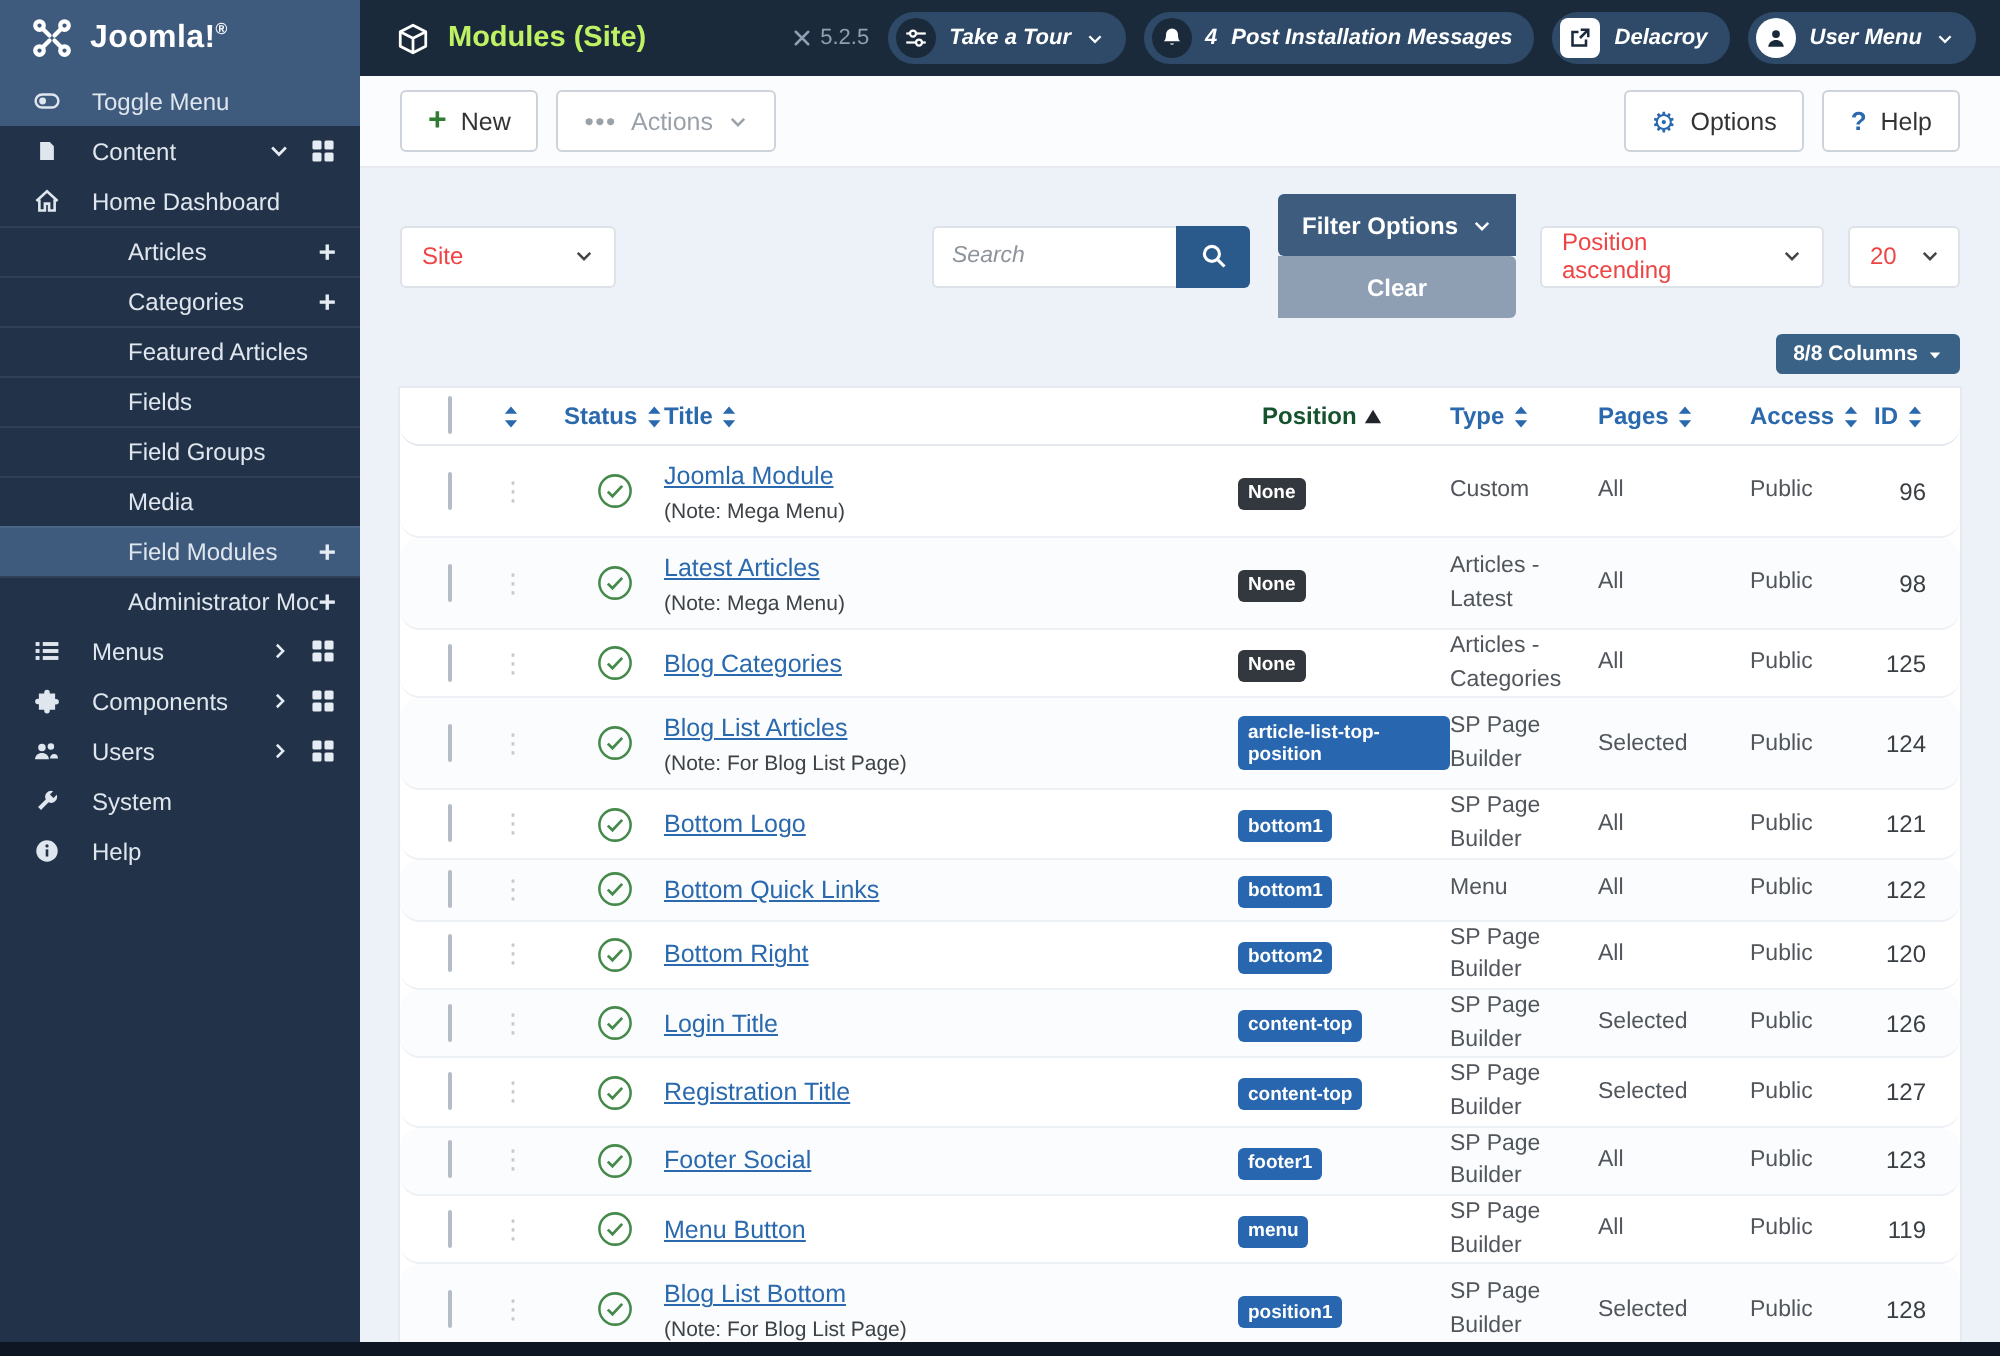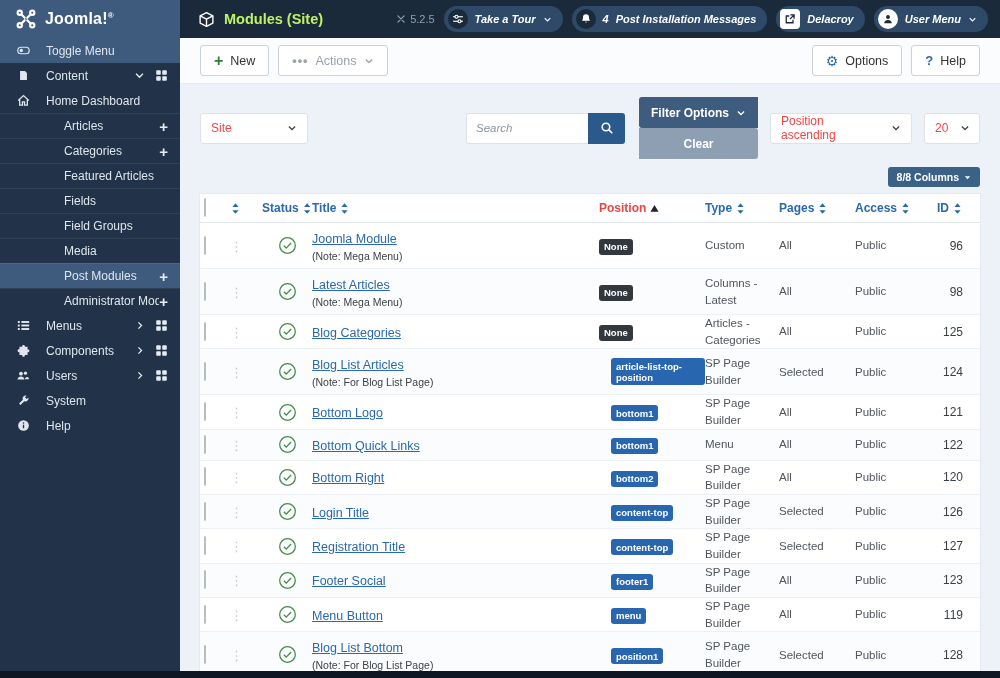--- a/index.html
+++ b/index.html
@@ -79,39 +79,39 @@
     border-radius:0 3px 3px 0; font-size:12px; padding:0 11px; cursor:pointer; font-family:inherit; }
 
   .columns-row { display:flex; justify-content:flex-end; padding:8px 20px 6px 20px; }
   .columns-btn { background:#3a6186; color:#fff; border:none; border-radius:3px;
     font-size:10.5px; font-weight:bold; padding:4px 9px; cursor:pointer; font-family:inherit;
     display:flex; align-items:center; gap:5px; }
 
   
   .table-wrap { margin:0 19px; background:#fff; border:1px solid #e6eaf0; border-bottom:none; }
   .tgrid { display:grid; grid-template-columns:26px 32px 50px 287px 106px 74px 76px 62px 1fr;
-    align-items:center; padding-left:4px; }
+    align-items:center; padding-left:24px;border-radius:10px; }
   .thead { height:29px; border-bottom:1px solid #e3e8ee; }
   .th { font-size:12px; font-weight:bold; color:#2a69ad; display:flex; align-items:center;
     gap:3px; cursor:pointer; }
-  .th.dark { color:#ef4444; }
+  .th.dark { color:#14532d;margin-left:12px; }
   .th.right { justify-content:flex-end; padding-right:17px; }
   .checkbox { width:13px; height:13px; border:1.5px solid #b4bcc6; border-radius:2px;
     background:#fcfdfe; cursor:pointer; }
   .trow { border-bottom:1px solid #edf0f4; min-height:31px; }
   .trow.striped { background:#fbfcfd; }
   .drag-handle { color:#c3c9d1; font-size:13px; text-align:center; cursor:grab; width:100%; }
   .status-cell { display:flex; justify-content:center; }
   .title-cell { padding:6px 8px 6px 0; }
   .title-link { color:#2a69ad; font-size:12.5px; text-decoration:underline; cursor:pointer; }
   .note { font-size:10.5px; color:#3d4247; margin-top:3px; }
   .badge { display:inline-block; color:#fff; font-size:9.5px; font-weight:bold;
     padding:2.5px 5px; border-radius:3px; }
   .badge.dark { background:#33383e; }
-  .badge.blue { background:#2866af;margin-left:12px; }
+  .badge.blue { background:#2866af; }
   .cell-txt { font-size:11.5px; color:#51565c; padding-right:8px; line-height:1.45; }
   .id-cell { font-size:12px; color:#3a3f44; text-align:right; padding-right:17px; }
 
   .pagination { text-align:right; padding:13px 27px 0 0; font-size:12px; color:#495057; }
 
   .bottom-bar { position:fixed; left:0; bottom:0; width:1000px; height:7px;
     background:#0d1622; z-index:40; }
   svg { display:block; }
 </style>
 </head>
@@ -276,21 +276,21 @@
       </div>
       <div class="sb-item sub">
         <span class="sb-label">Field Groups</span>
         <span class="sb-right"></span>
       </div>
       <div class="sb-item sub">
         <span class="sb-label">Media</span>
         <span class="sb-right"></span>
       </div>
       <div class="sb-item sub active">
-        <span class="sb-label">Post Modules</span>
+        <span class="sb-label">Field Modules</span>
         <span class="sb-right">
           <span class="sb-plus">+</span>
         </span>
       </div>
       <div class="sb-item sub">
         <span class="sb-label">Administrator Modules</span>
         <span class="sb-right">
           <span class="sb-plus">+</span>
         </span>
       </div>
@@ -560,21 +560,21 @@
           <div class="status-cell">
             <span>
               <svg width="19" height="19" viewBox="0 0 18 18">
                 <circle cx="9" cy="9" r="7.4" fill="none" stroke="#458a4a" stroke-width="1.2"></circle>
                 <path d="M5.6 9.3l2.2 2.2 4.6-4.9" fill="none" stroke="#458a4a" stroke-width="1.3"></path>
               </svg>
             </span>
           </div>
           <div class="title-cell"><a class="title-link">Latest Articles</a><div class="note">(Note: Mega Menu)</div></div>
           <div><span class="badge dark">None</span></div>
-          <div class="cell-txt">Columns - Latest</div>
+          <div class="cell-txt">Articles - Latest</div>
           <div class="cell-txt">All</div>
           <div class="cell-txt">Public</div>
           <div class="id-cell">98</div>
         </div>
         <div class="tgrid trow">
           <div><span class="checkbox"></span></div>
           <div><span class="drag-handle">⋮</span></div>
           <div class="status-cell">
             <span>
               <svg width="19" height="19" viewBox="0 0 18 18">

